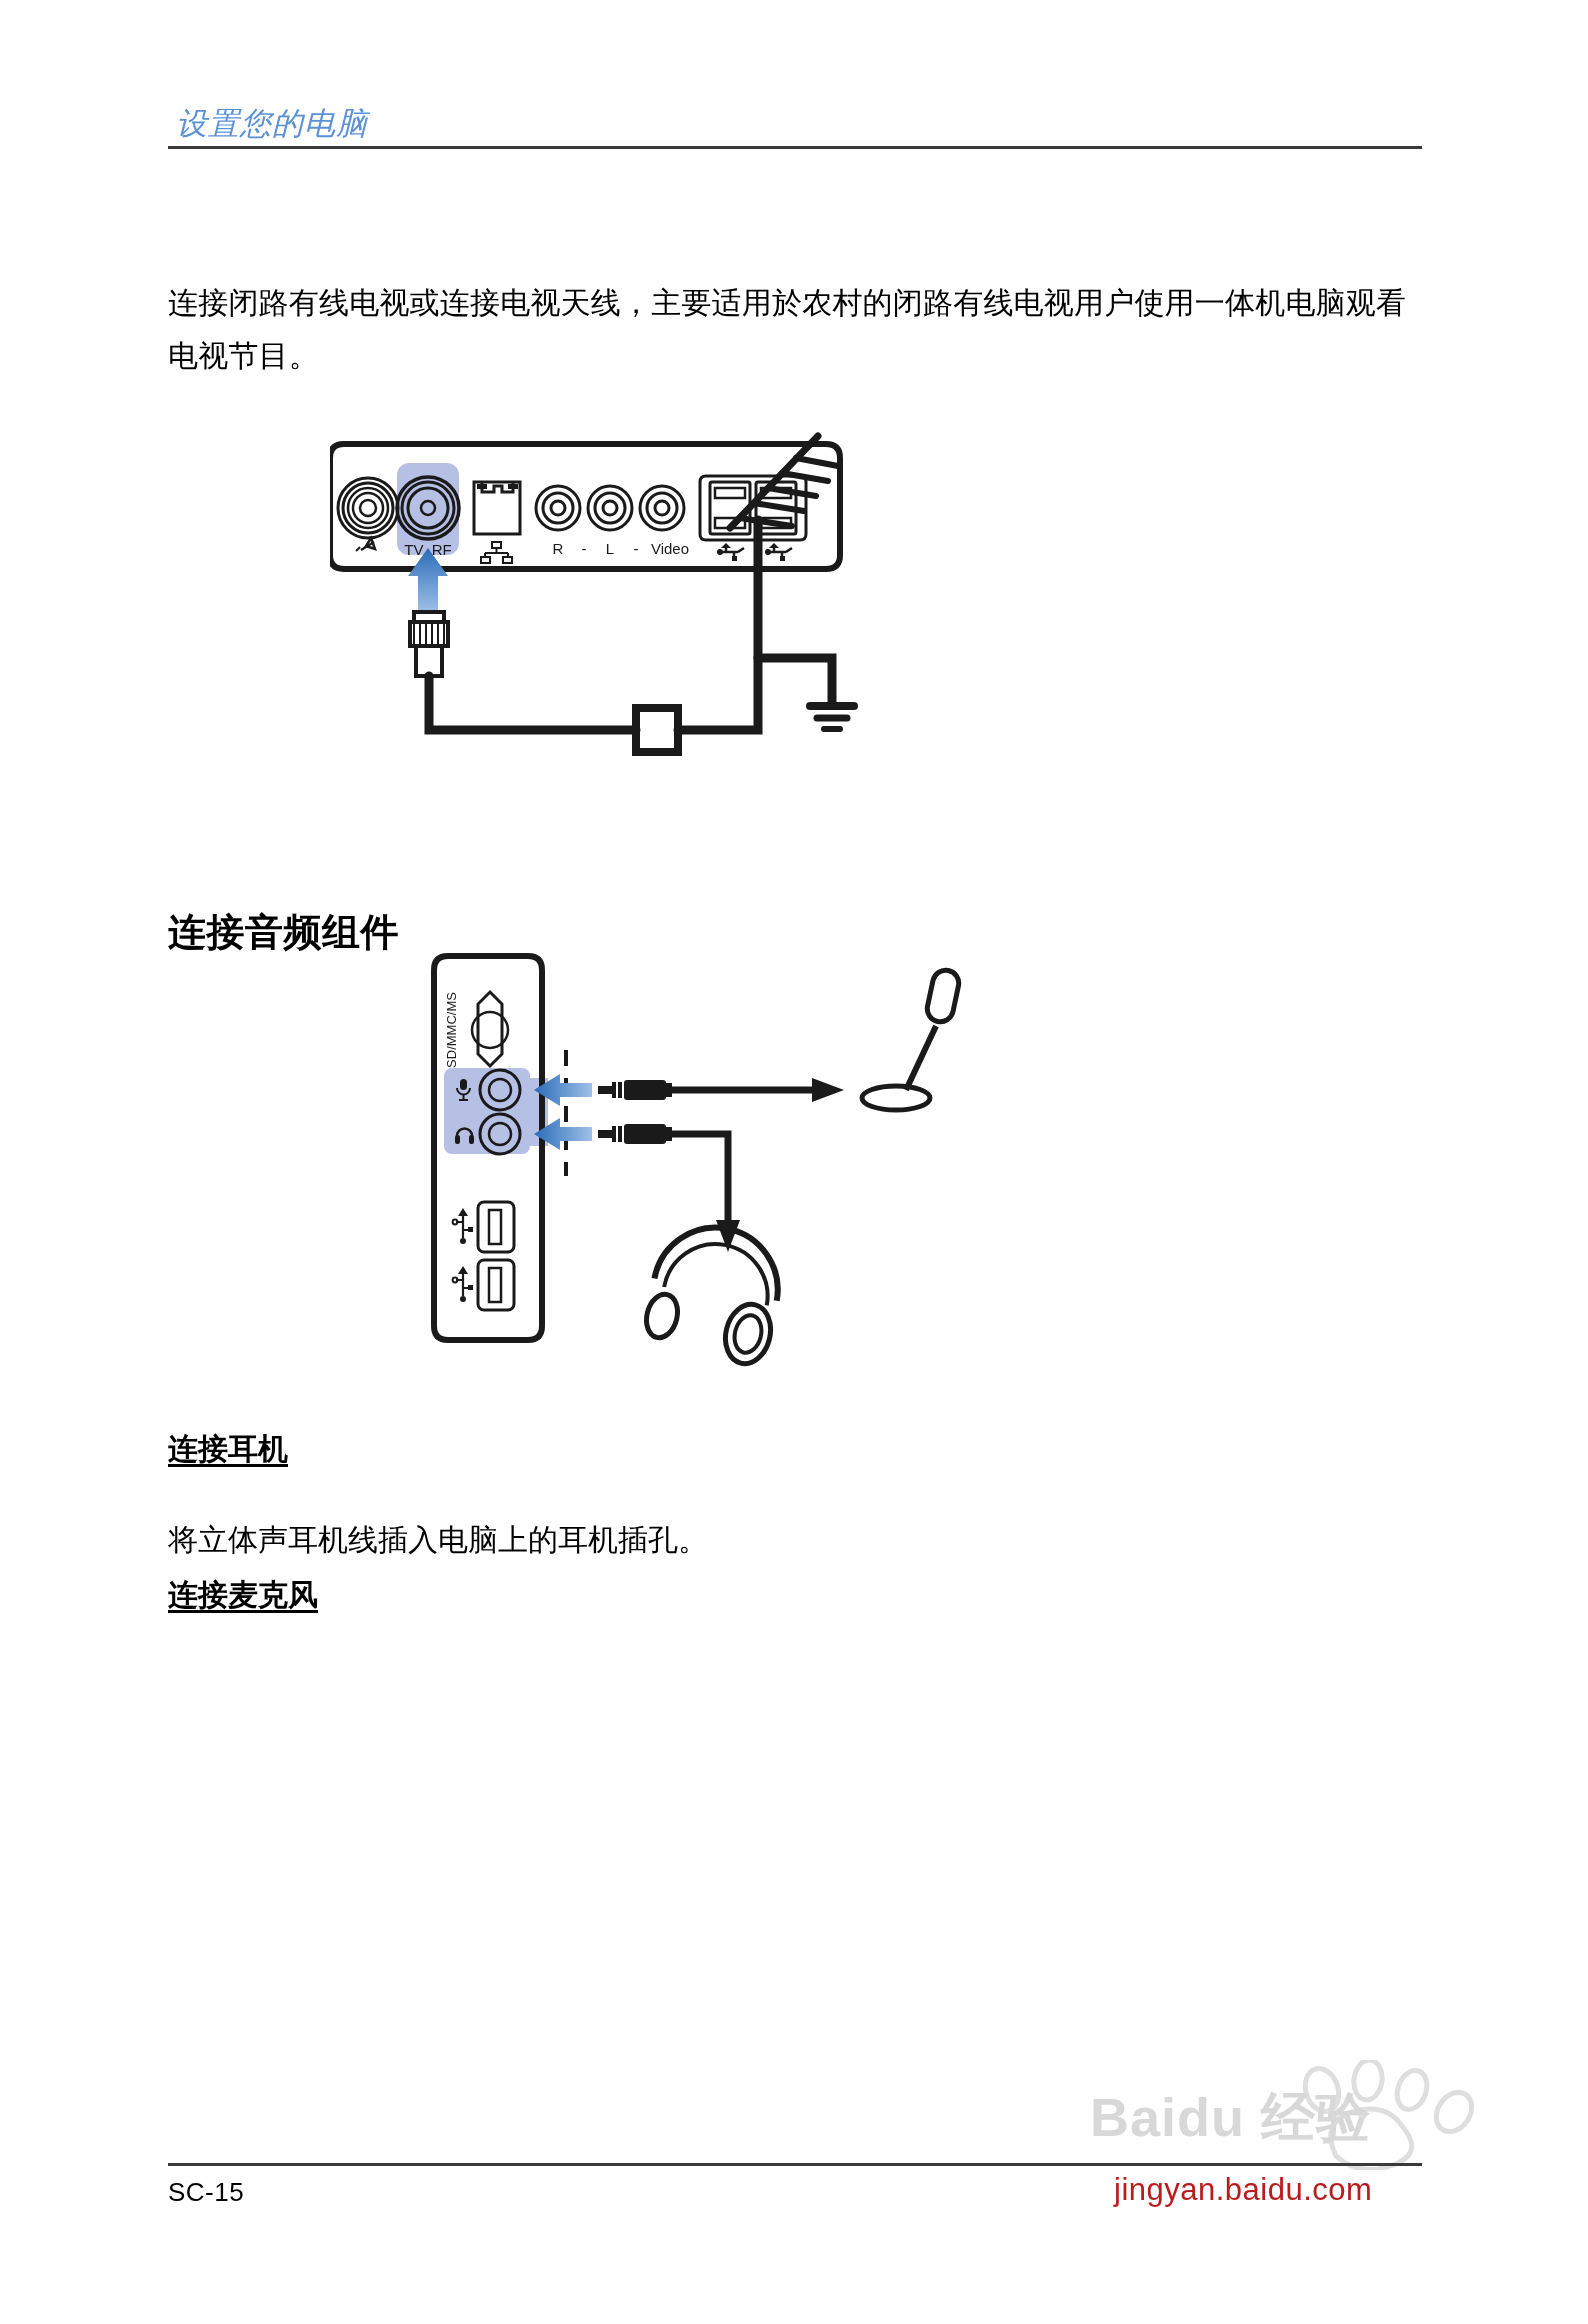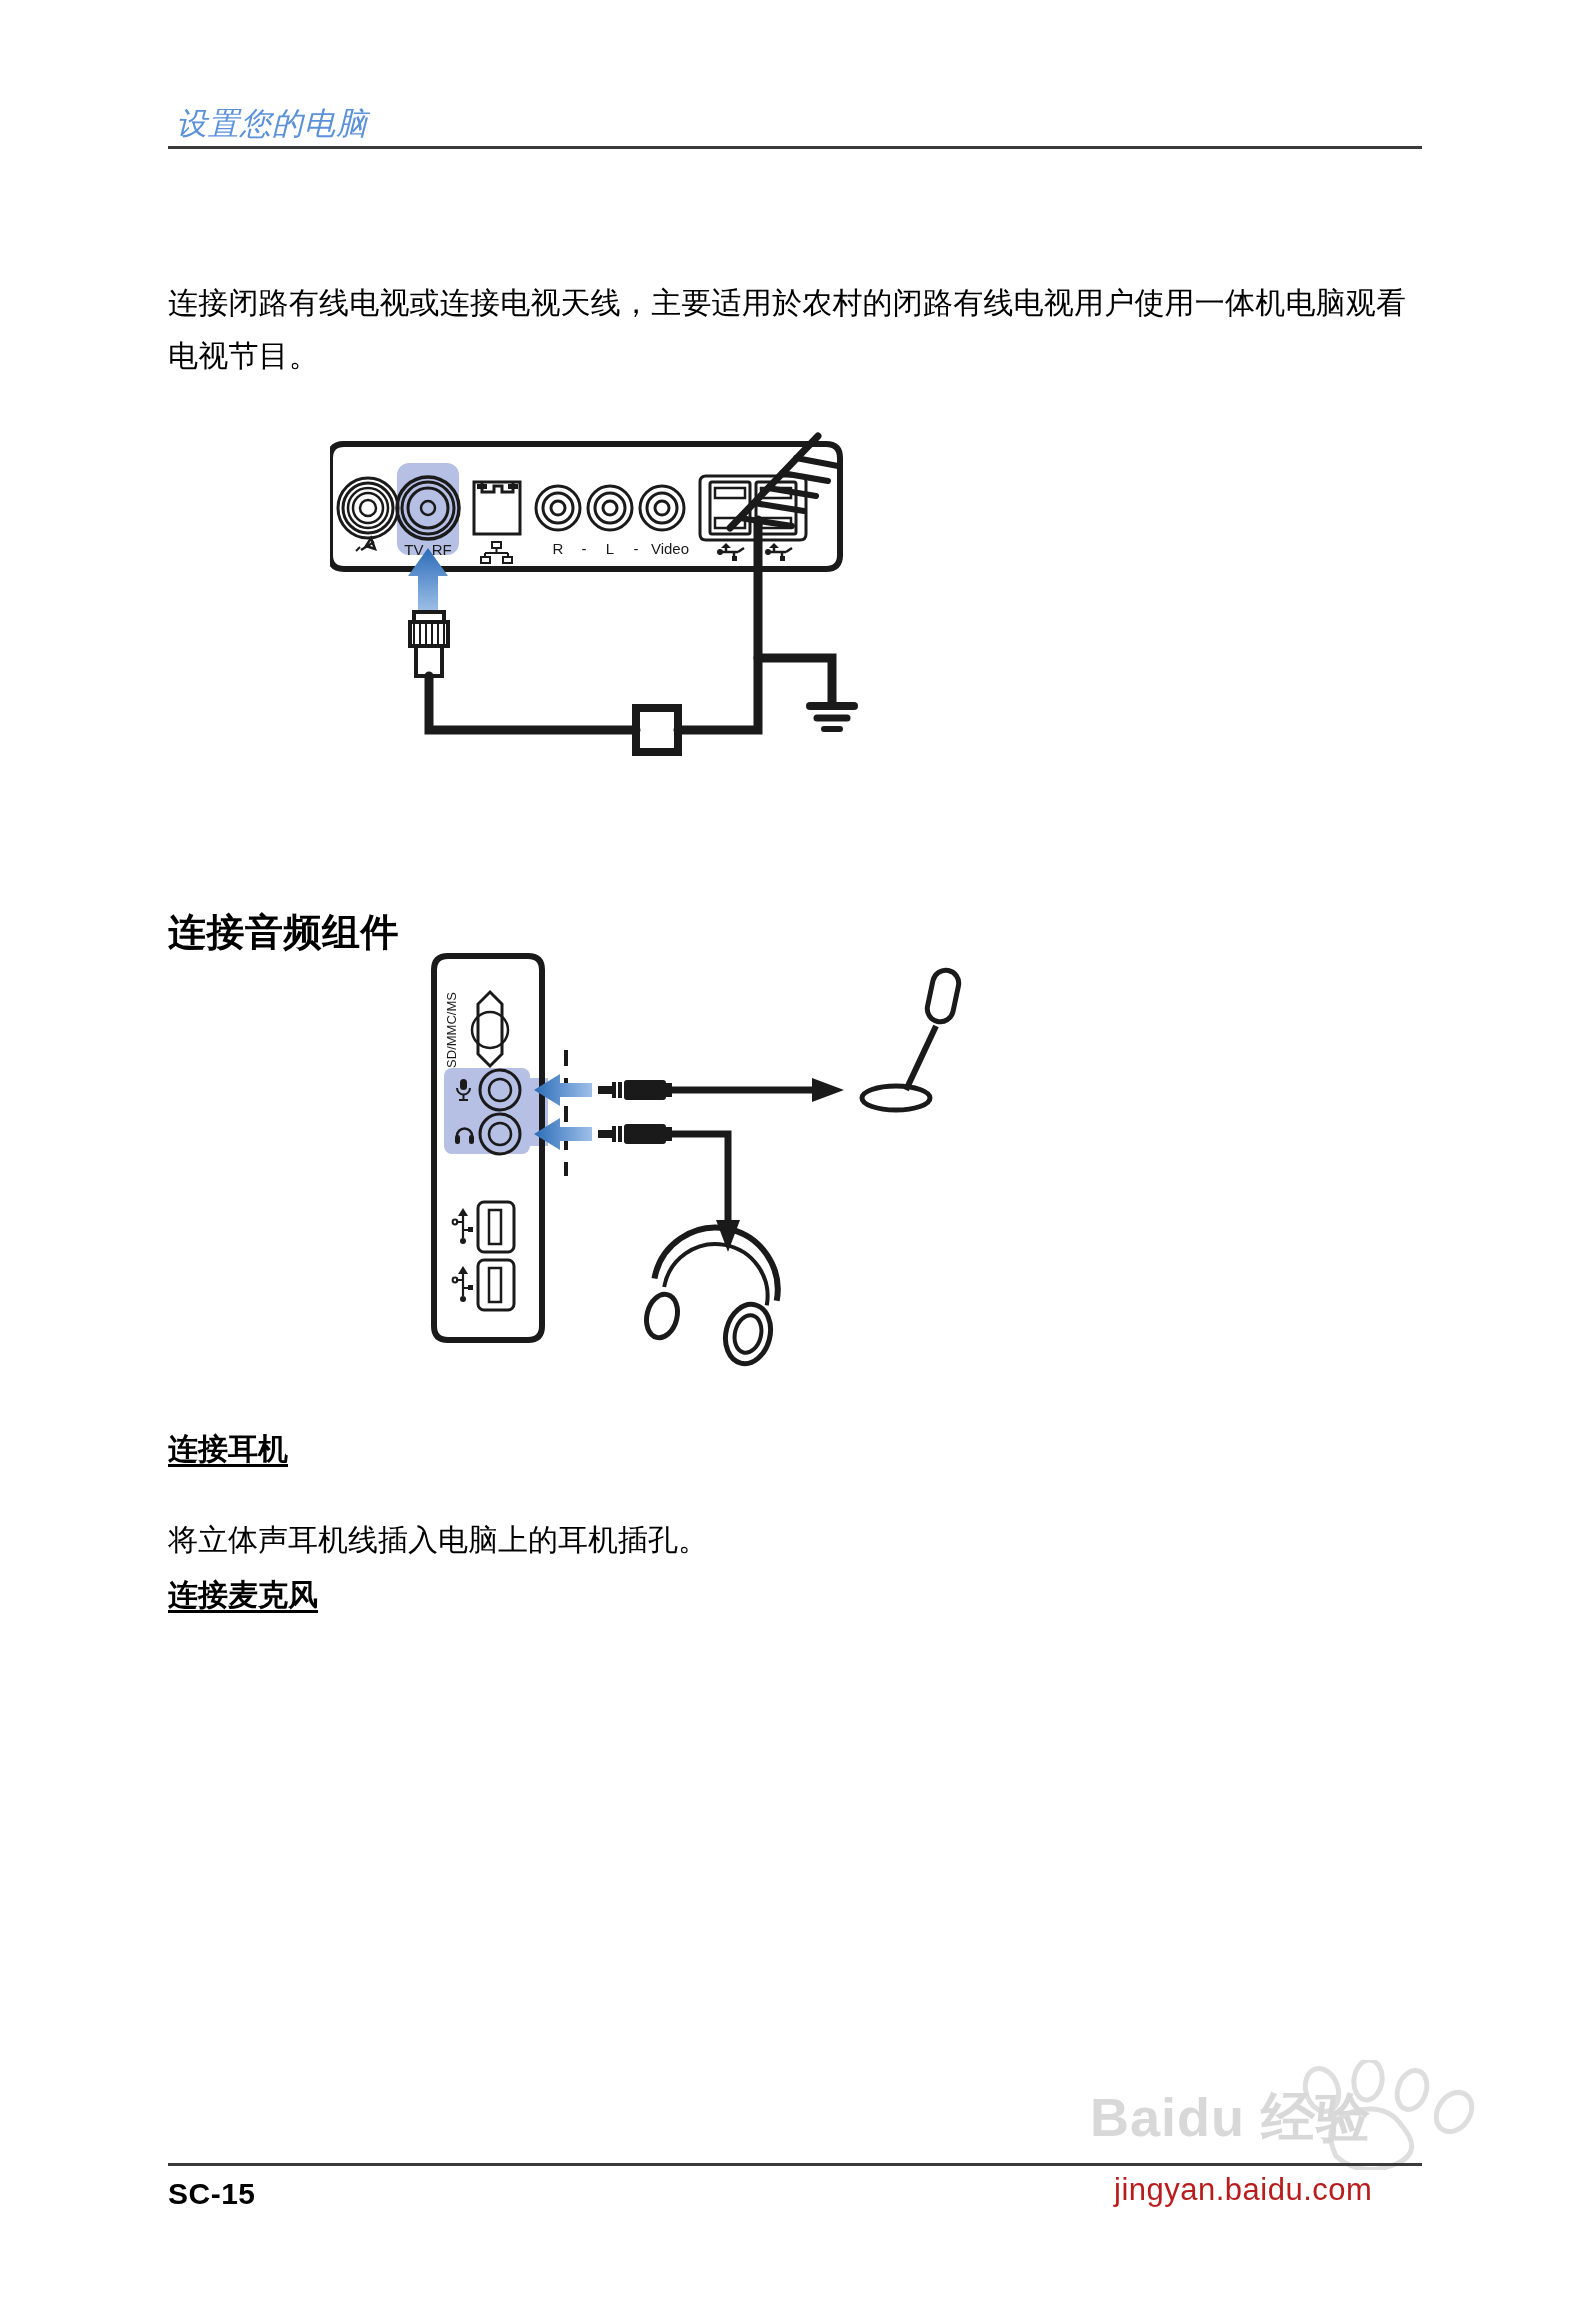--- a/index.html
+++ b/index.html
@@ -89,22 +89,22 @@
     left: 168px;
     top: 2163px;
     width: 1254px;
     height: 3px;
     background: #3a3a3a;
   }
   .footer-page {
     position: absolute;
     left: 168px;
     top: 2177px;
-    font-size: 30px;
-    font-weight: bold;
+    font-size: 26px;
+    font-weight: normal;
     letter-spacing: 0.5px;
   }
 
   
   .watermark {
     position: absolute;
     left: 1090px;
     top: 2060px;
     width: 420px;
     height: 180px;

